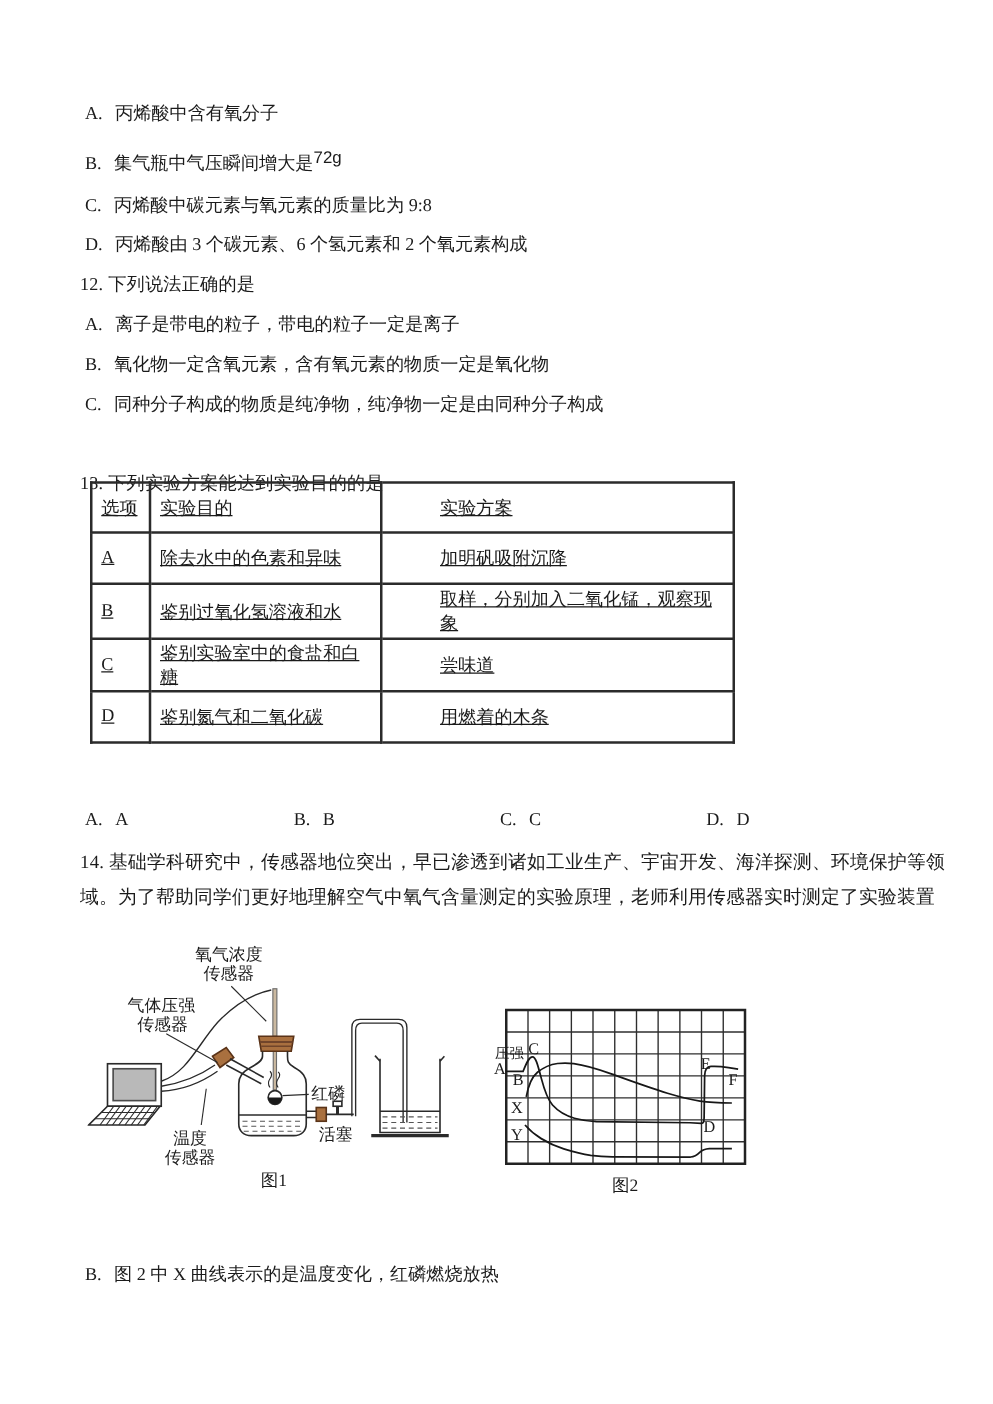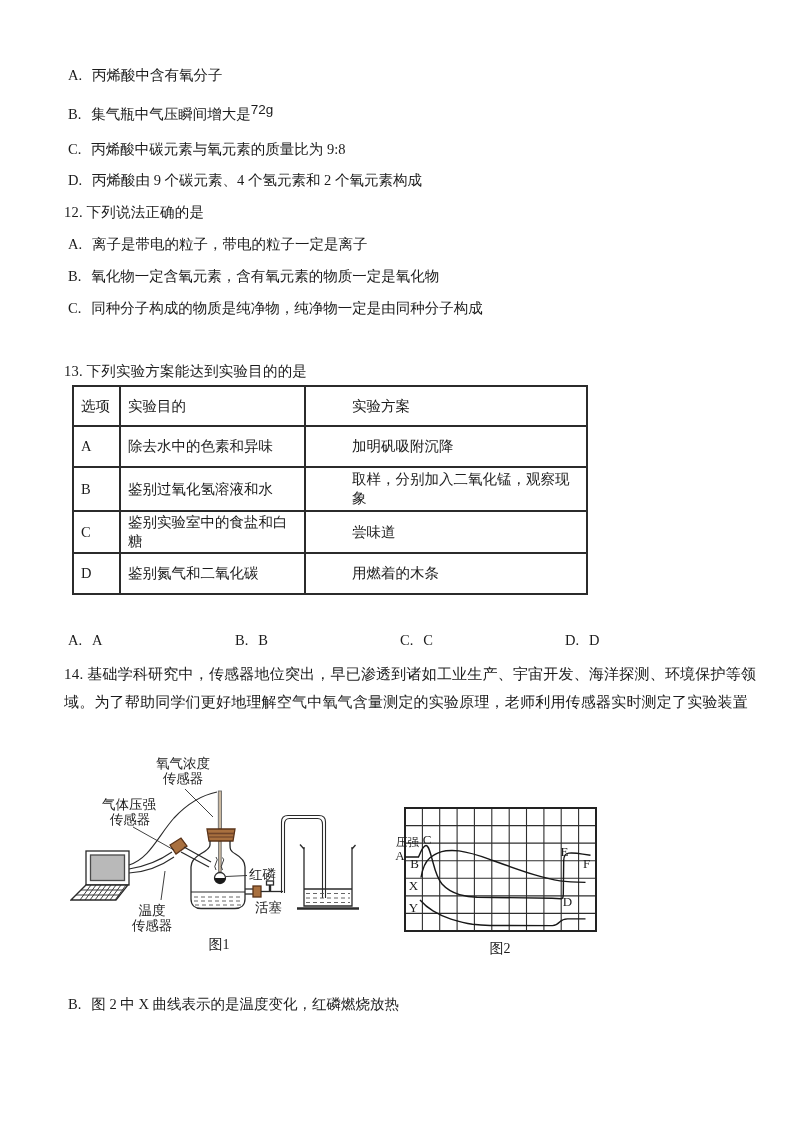--- a/index.html
+++ b/index.html
@@ -1,46 +1,46 @@
 <!DOCTYPE html>
 <html><head>
 <meta charset="utf-8">
 <style>
   html,body{margin:0;padding:0;background:#ffffff;}
   .page{position:relative;width:794px;height:1123px;background:#ffffff;overflow:hidden;
         font-family:"Liberation Serif","DejaVu Serif",serif;color:#1b1b1b;}
-  .ln{position:absolute;white-space:nowrap;font-size:14.5px;line-height:17px;}
+  .ln{position:absolute;white-space:nowrap;font-size:14.5px;line-height:17px;margin-top:16px;}
   .q14ln{font-size:15px;letter-spacing:.2px;}
   .ol{display:inline-block;margin-right:10px;}
   .stem{letter-spacing:.2px;}
   .raised{position:relative;top:-5px;font-family:"Liberation Sans","DejaVu Sans",sans-serif;font-size:13.5px;}
   .subsc{font-size:10.5px;vertical-align:-3px;}
   table.tbl{position:absolute;left:72px;top:385px;border-collapse:collapse;table-layout:fixed;}
-  table.tbl td{border:2px solid #2b2b2b;font-size:14.5px;vertical-align:middle;padding:0 7px;}
+  table.tbl td{border:2px solid #2b2b2b;font-size:14.5px;vertical-align:middle;padding:0 7px;text-decoration:underline;}
   table.tbl td.c1{width:31px;}
   table.tbl td.c2{width:169px;}
   table.tbl td.c3{width:227px;padding-left:46px;}
   svg text{fill:#1b1b1b;font-family:"Liberation Serif","DejaVu Serif",serif;}
 </style>
 </head>
 <body>
 
 <div class="page">
 
   <div class="ln" style="left:68px;top:67px">
     <span class="ol">A.</span><span>丙烯酸中含有氧分子</span>
   </div>
   <div class="ln" style="left:68px;top:106px">
     <span class="ol">B.</span><span>集气瓶中气压瞬间增大是</span><span class="raised">72g</span>
   </div>
   <div class="ln" style="left:68px;top:141px">
     <span class="ol">C.</span><span>丙烯酸中碳元素与氧元素的质量比为 9:8</span>
   </div>
   <div class="ln" style="left:68px;top:172px">
-    <span class="ol">D.</span><span>丙烯酸由 9 个碳元素、4 个氢元素和 2 个氧元素构成</span>
+    <span class="ol">D.</span><span>丙烯酸由 3 个碳元素、6 个氢元素和 2 个氧元素构成</span>
   </div>
 
   <div class="ln stem" style="left:64px;top:204px">12. 下列说法正确的是</div>
   <div class="ln" style="left:68px;top:236px">
     <span class="ol">A.</span><span>离子是带电的粒子，带电的粒子一定是离子</span>
   </div>
   <div class="ln" style="left:68px;top:268px">
     <span class="ol">B.</span><span>氧化物一定含氧元素，含有氧元素的物质一定是氧化物</span>
   </div>
   <div class="ln" style="left:68px;top:300px">

